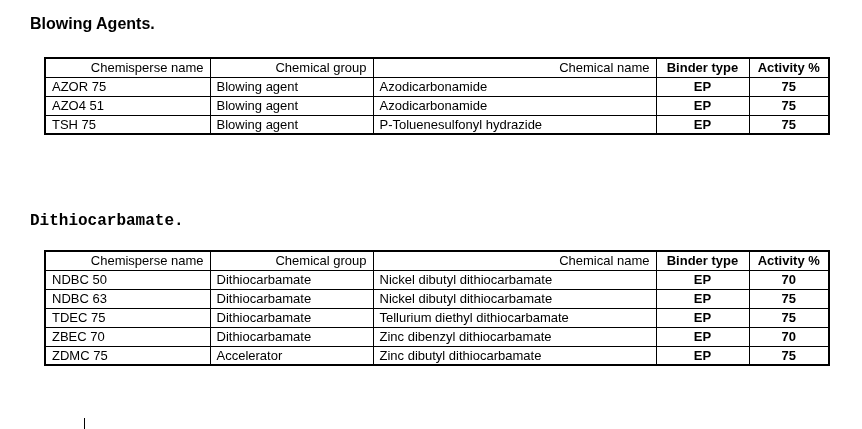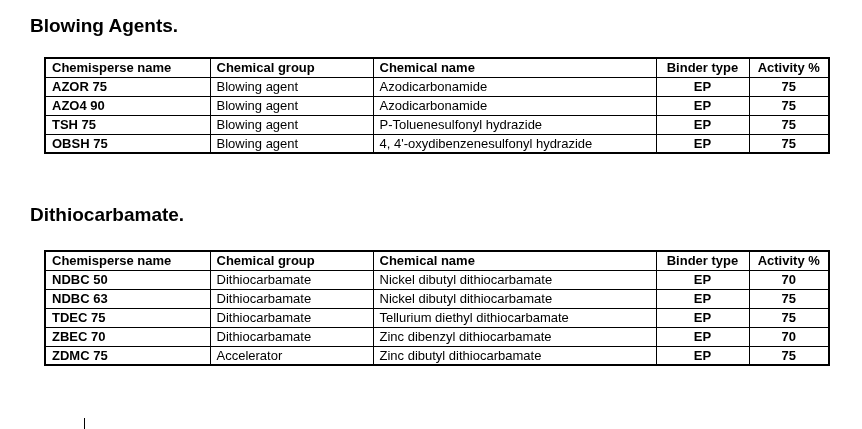--- a/index.html
+++ b/index.html
@@ -13,26 +13,26 @@
     height: 429px;
     position: relative;
     overflow: hidden;
     font-family: "Liberation Sans", sans-serif;
     color: #000000;
   }
   .doc-title {
     position: absolute;
     left: 30px;
     margin: 0;
-    font-size: 19px;
+    font-size: 16px;
     font-weight: bold;
     white-space: nowrap;
   }
   #title-1 { top: 15px; }
-  #title-2 { top: 204px; }
+  #title-2 { top: 212px; font-family: Liberation Mono, monospace; }
 
   table.data-table {
     position: absolute;
     left: 44px;
     width: 784px;
     border-collapse: collapse;
     table-layout: fixed;
     border: 2px solid #000000;
   }
   #table-1 { top: 57px; }
@@ -43,22 +43,22 @@
     border: 1px solid #000000;
     font-size: 13px;
     line-height: 15px;
     height: 19px;
     padding: 1px 6px;
     vertical-align: middle;
     text-align: left;
     white-space: nowrap;
     overflow: hidden;
   }
-  .data-table th { font-weight: bold; }
-  .data-table td:nth-child(1) { font-weight: bold; }
+  .data-table th { font-weight: normal; text-align: right; }
+  .data-table td:nth-child(1) { font-weight: normal; }
   .data-table th:nth-child(4),
   .data-table th:nth-child(5),
   .data-table td:nth-child(4),
   .data-table td:nth-child(5) {
     text-align: center;
     font-weight: bold;
   }
 
   .text-caret {
     position: absolute;
@@ -93,37 +93,30 @@
   </thead>
   <tbody>
     <tr>
       <td>AZOR 75</td>
       <td>Blowing agent</td>
       <td>Azodicarbonamide</td>
       <td>EP</td>
       <td>75</td>
     </tr>
     <tr>
-      <td>AZO4 90</td>
+      <td>AZO4 51</td>
       <td>Blowing agent</td>
       <td>Azodicarbonamide</td>
       <td>EP</td>
       <td>75</td>
     </tr>
     <tr>
       <td>TSH 75</td>
       <td>Blowing agent</td>
       <td>P-Toluenesulfonyl hydrazide</td>
-      <td>EP</td>
-      <td>75</td>
-    </tr>
-    <tr>
-      <td>OBSH 75</td>
-      <td>Blowing agent</td>
-      <td>4, 4'-oxydibenzenesulfonyl hydrazide</td>
       <td>EP</td>
       <td>75</td>
     </tr>
   </tbody>
 </table>
 
 <h2 class="doc-title" id="title-2">Dithiocarbamate.</h2>
 
 <table class="data-table" id="table-2">
   <colgroup>

